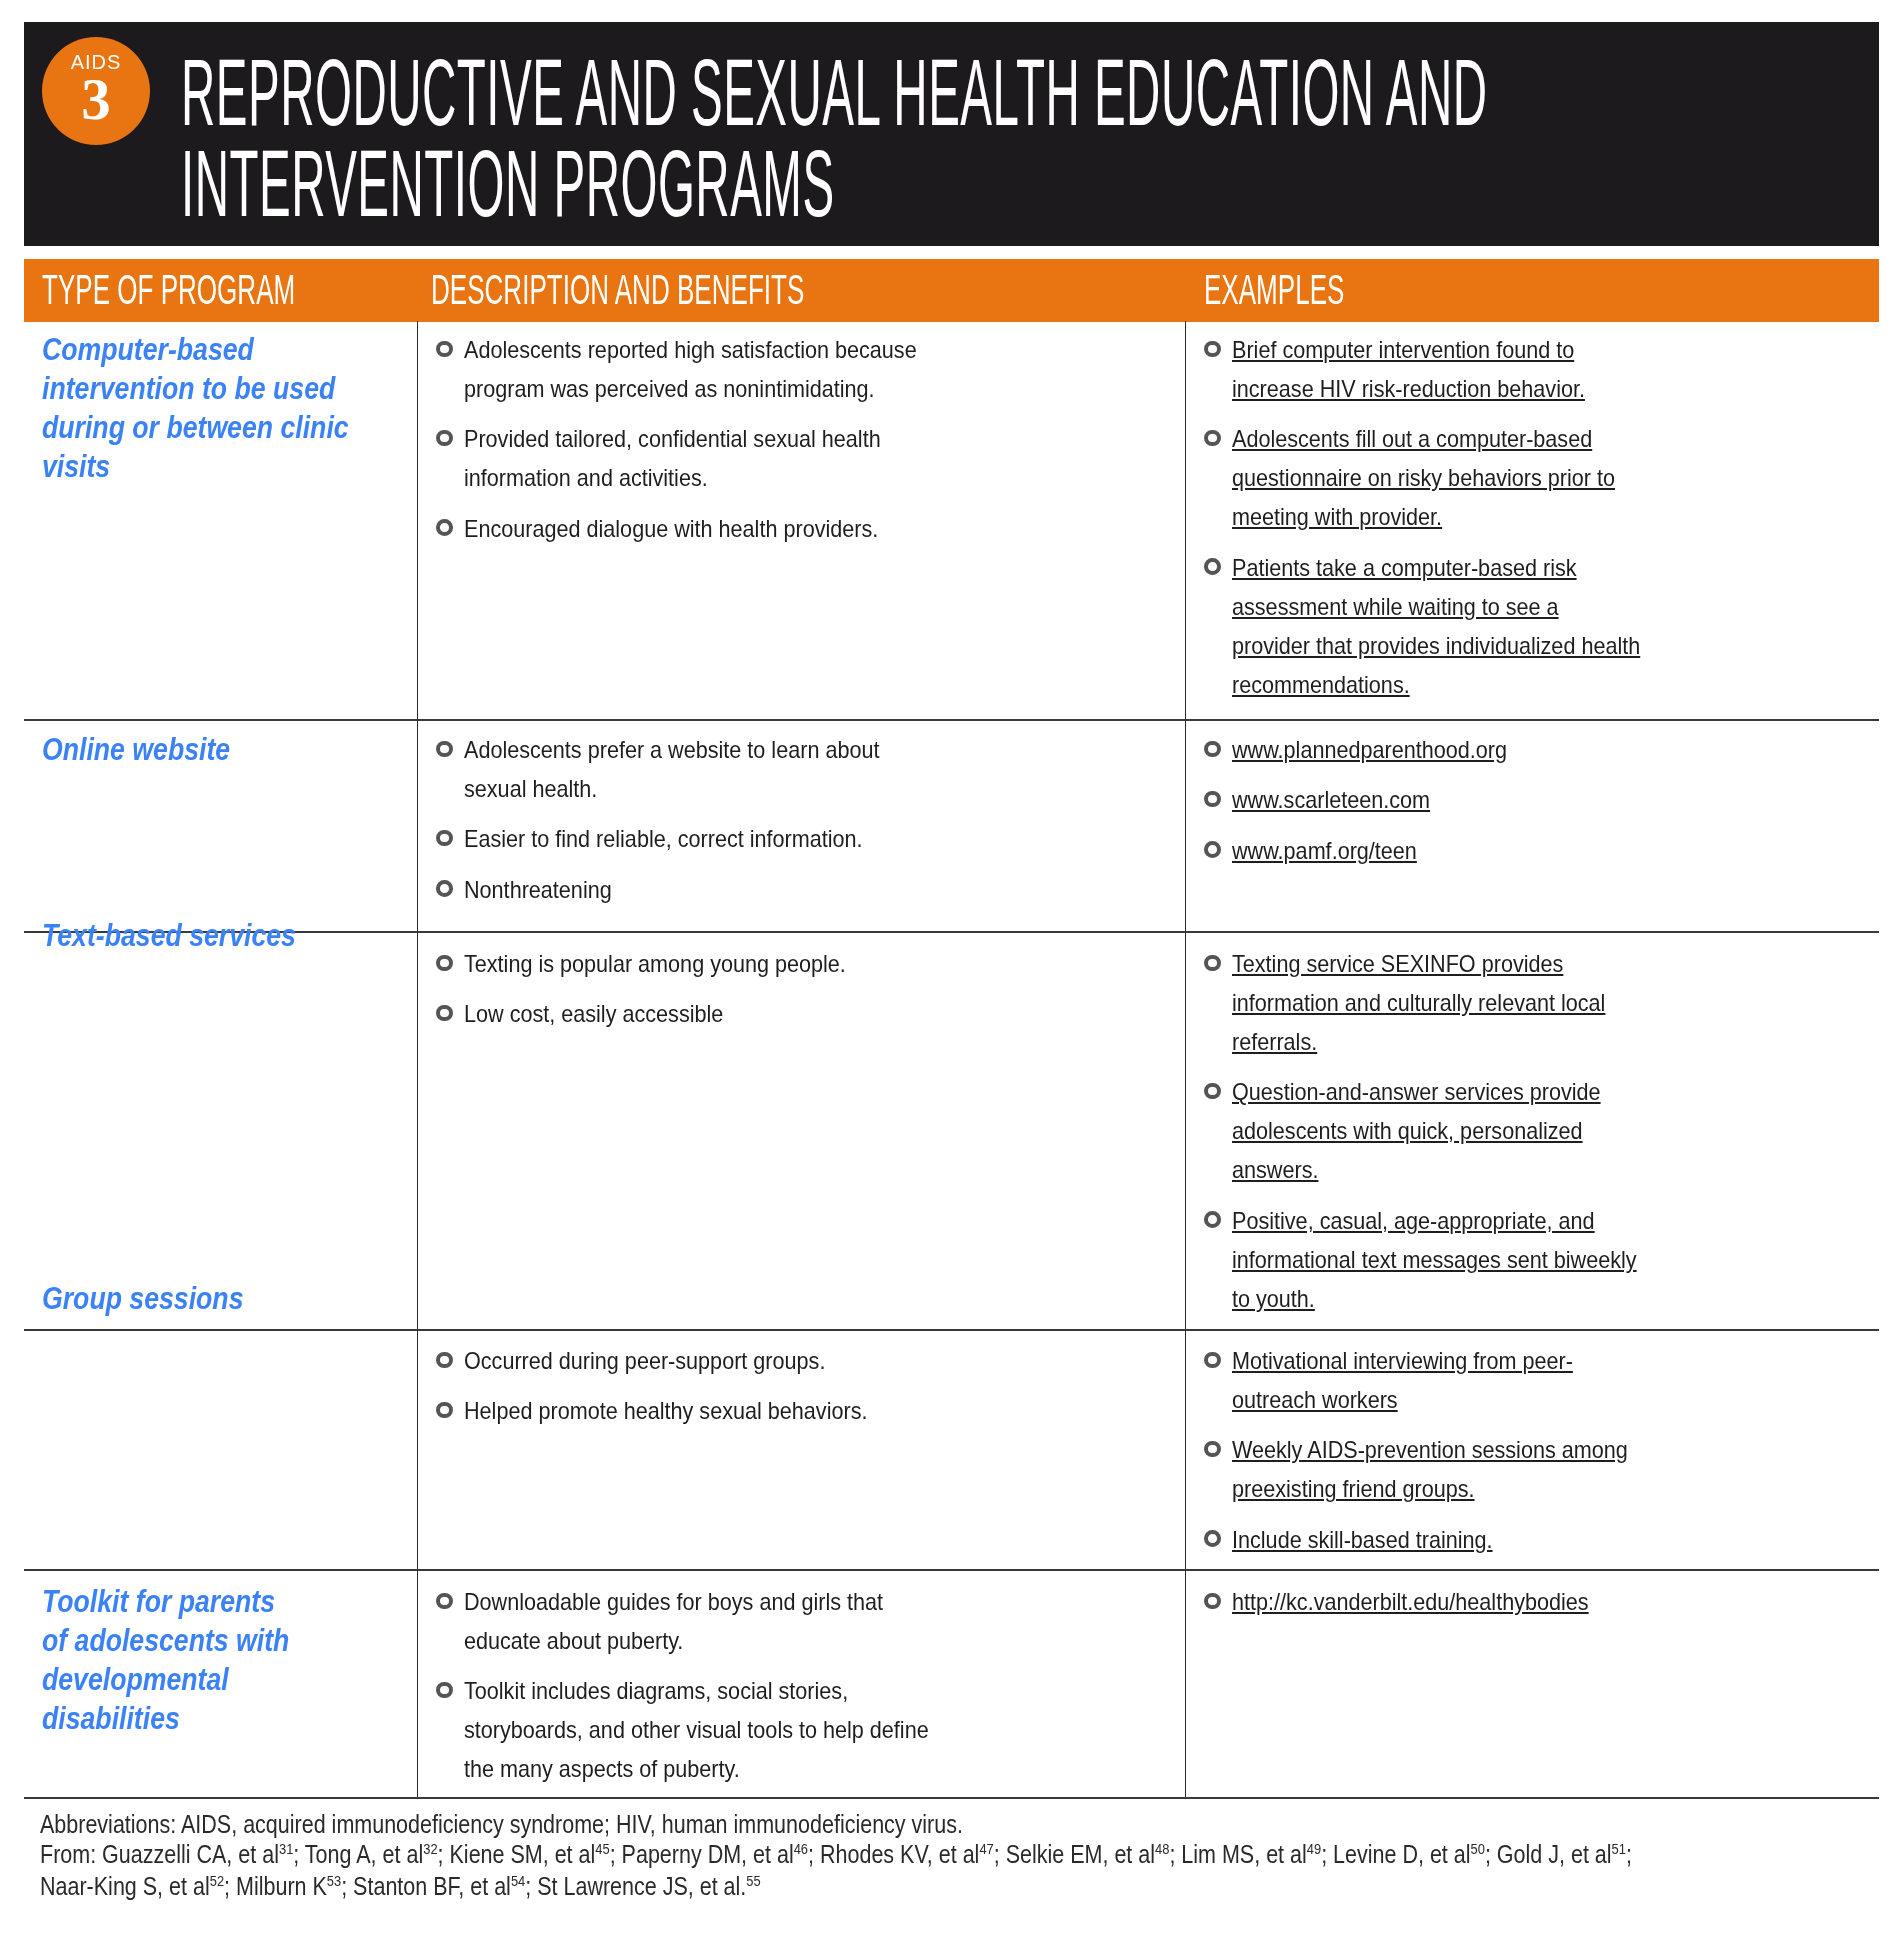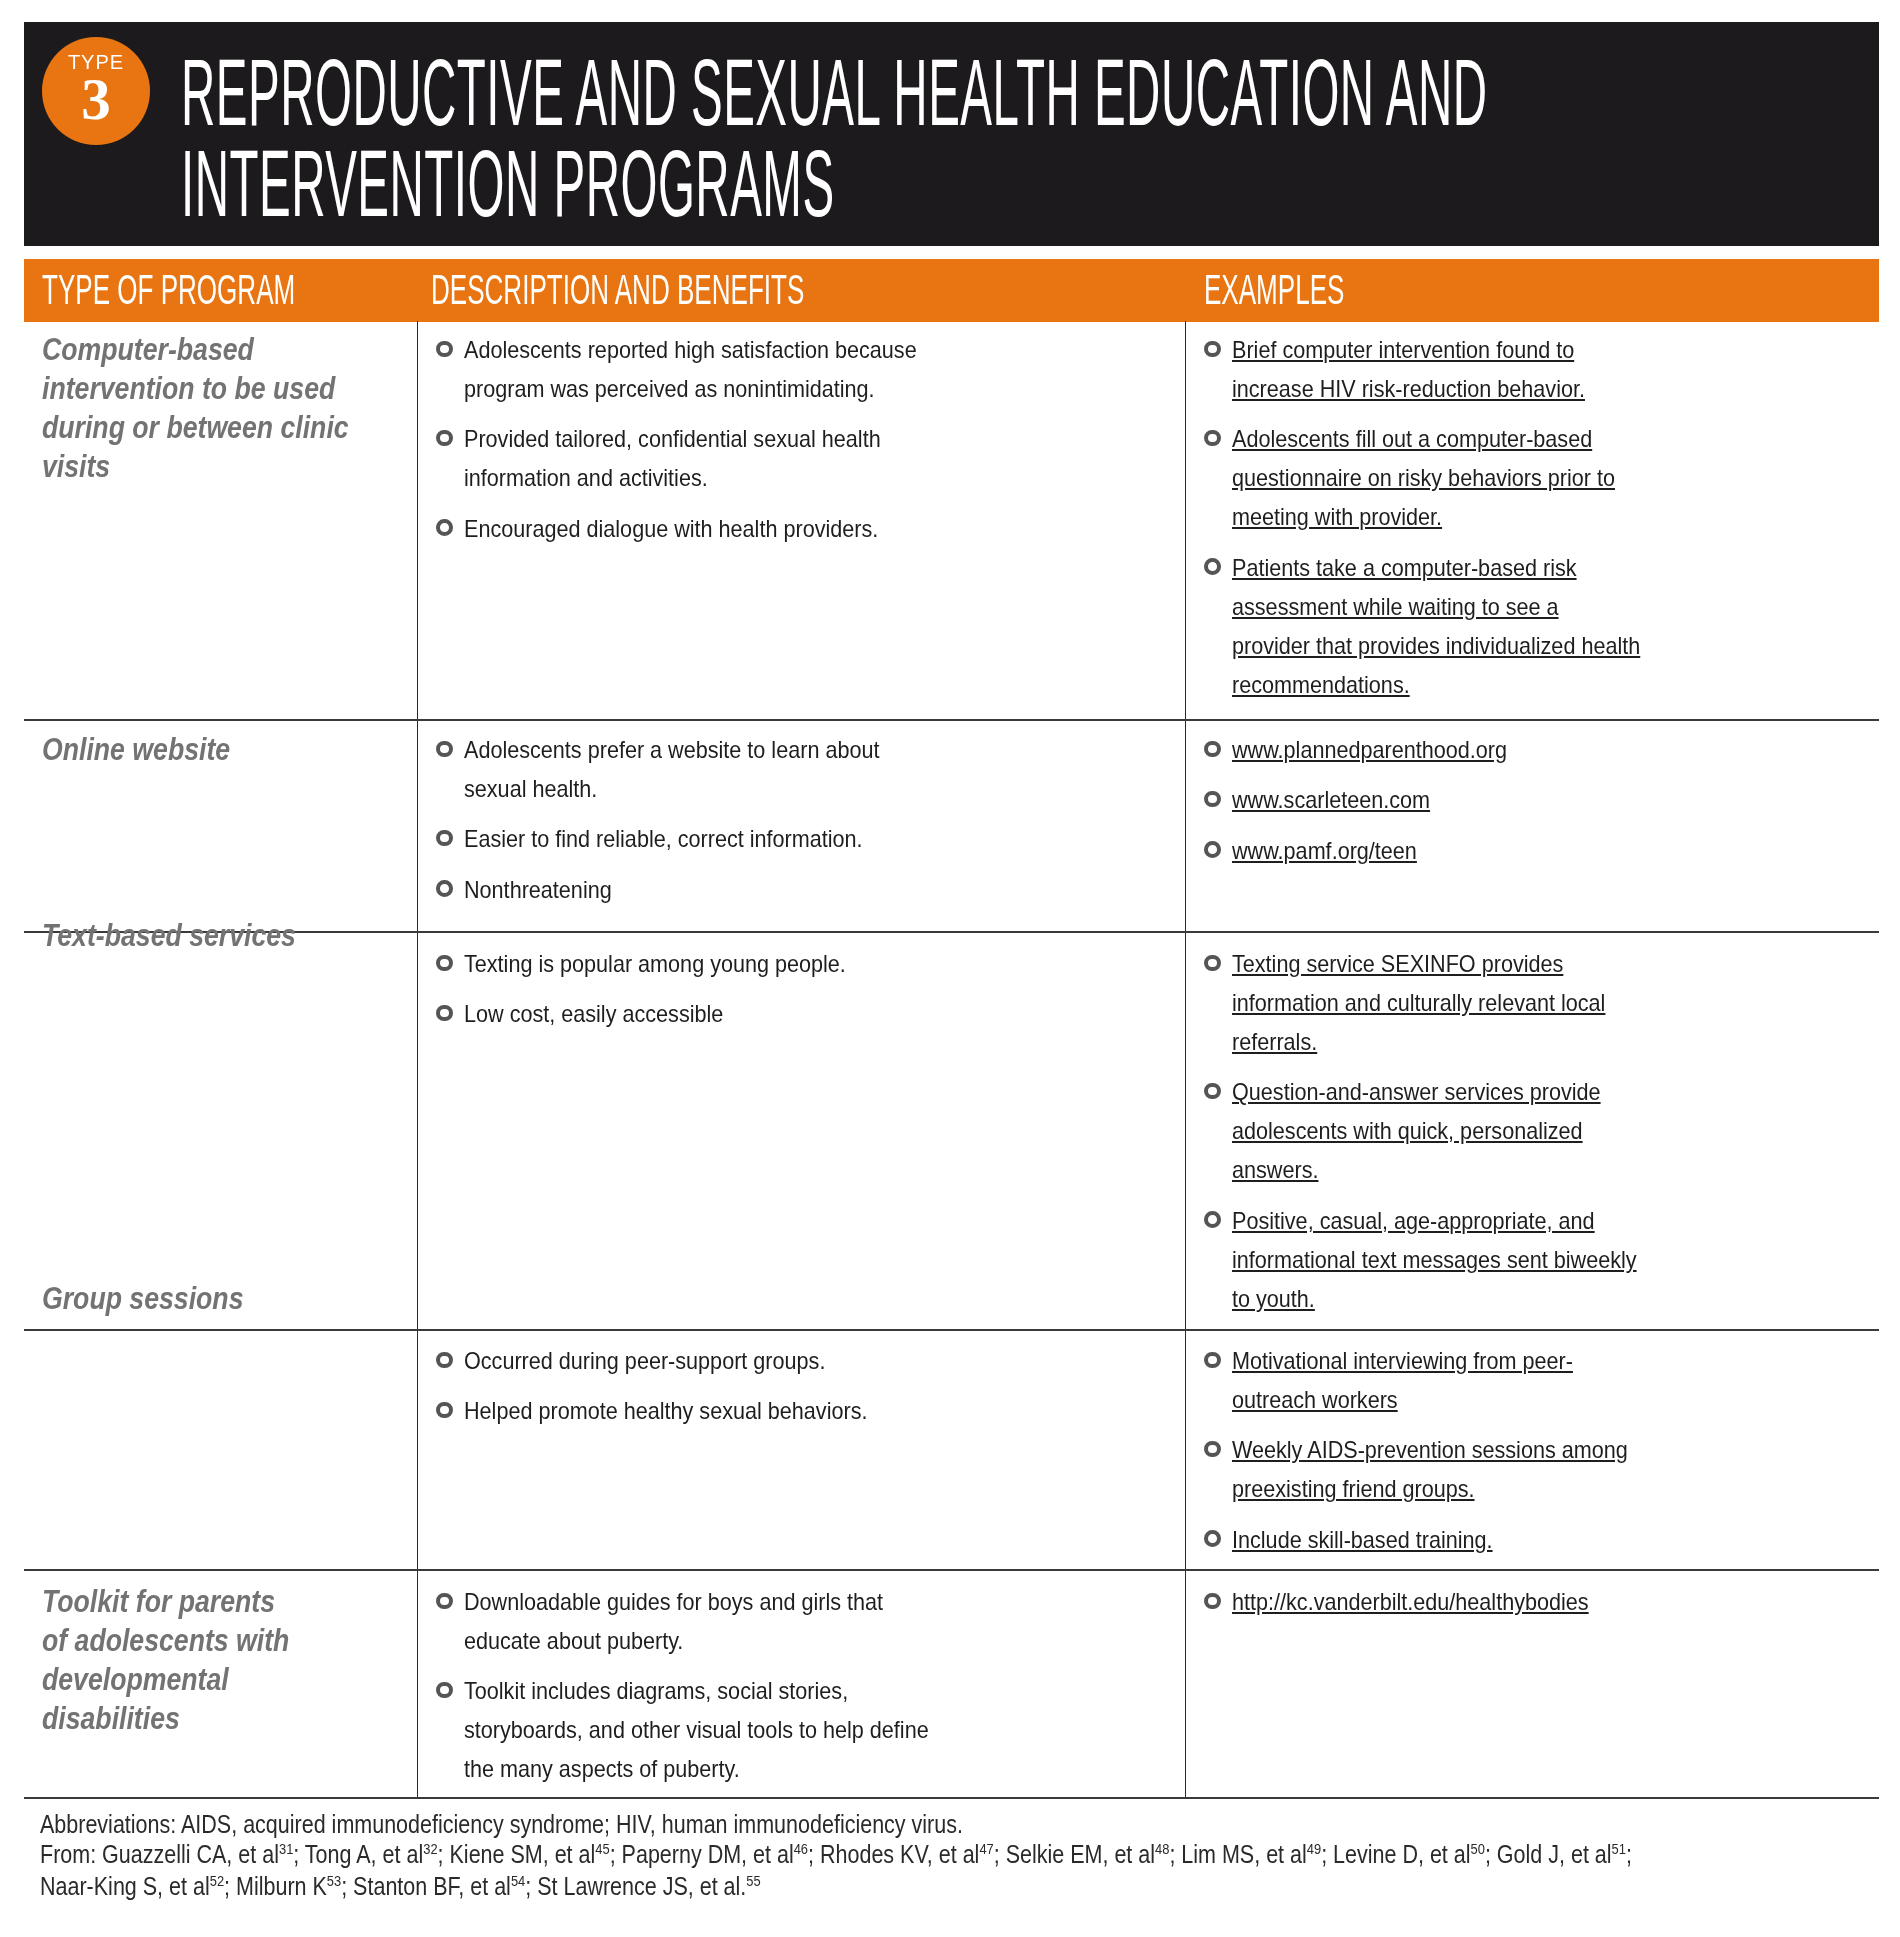--- a/index.html
+++ b/index.html
@@ -18,21 +18,21 @@
   .title-line.l1 { top: 45px; }
   .title-line.l2 { top: 136px; }
 
   .header-bar { position: absolute; left: 24px; top: 259px; width: 1855px; height: 63px; background: #e87511; }
   .col-head { position: absolute; top: 269px; color: #fff; font-family: "Liberation Sans", sans-serif;
               font-size: 42px; line-height: 42px; white-space: nowrap; transform-origin: left top; transform: scaleX(0.62); }
 
   .vline { position: absolute; width: 1.4px; background: #2a2a2a; }
   .hline { position: absolute; left: 24px; width: 1855px; height: 1.9px; background: #3a3a3a; }
 
-  .type-cell { position: absolute; left: 42px; width: 371px; color: #737373; font-weight: bold; font-style: italic;
+  .type-cell { position: absolute; left: 42px; width: 371px; color: #3b82f6; font-weight: bold; font-style: italic;
                font-size: 31px; line-height: 39px; }
   .type-cell span { display: block; transform-origin: left top; transform: scaleX(0.86); white-space: nowrap; }
 
   .list { position: absolute; margin: 0; padding: 0; list-style: none; }
   .list li { position: relative; padding-left: 27.6px; font-size: 24px; line-height: 39px; margin-bottom: 11.4px; color: #1e1e1e; }
   .list li .txt { display: block; white-space: pre-line; transform-origin: left top; transform: scaleX(0.9); }
   .list li .txt::first-line { }
   .bullet { position: absolute; left: 0; top: 10.5px; width: 8.6px; height: 8.6px; border: 4.3px solid #555555;
             border-radius: 50%; background: #fff; }
   .col2 { left: 436px; width: 742px; }
@@ -40,21 +40,21 @@
 
   .foot { position: absolute; left: 40px; font-size: 25px; line-height: 28.5px; color: #2a2a2a; white-space: nowrap;
           transform-origin: left top; transform: scaleX(0.86); }
   .foot sup { font-size: 15px; vertical-align: 9.5px; line-height: 0; }
 </style>
 </head>
 <body>
 
 <div class="title-bar"></div>
 <div class="badge">
-  <div class="badge-label">TYPE</div>
+  <div class="badge-label">AIDS</div>
   <div class="badge-num">3</div>
 </div>
 <div class="title-line l1">REPRODUCTIVE AND SEXUAL HEALTH EDUCATION AND</div>
 <div class="title-line l2">INTERVENTION PROGRAMS</div>
 
 <div class="header-bar"></div>
 <div class="col-head" style="left:42px">TYPE OF PROGRAM</div>
 <div class="col-head" style="left:431px">DESCRIPTION AND BENEFITS</div>
 <div class="col-head" style="left:1204px">EXAMPLES</div>
 

